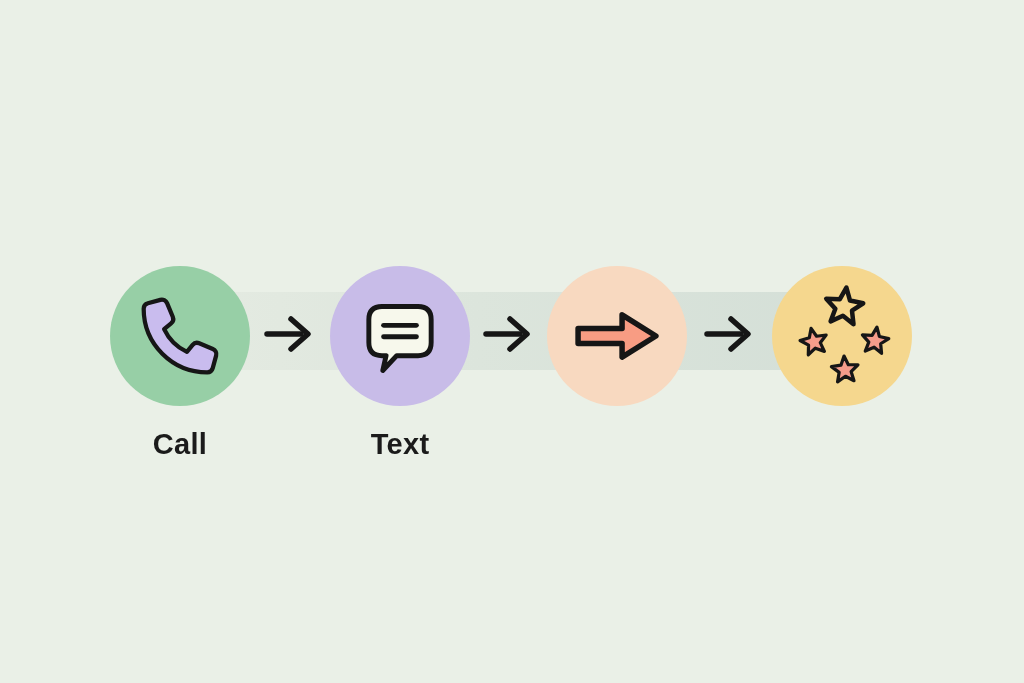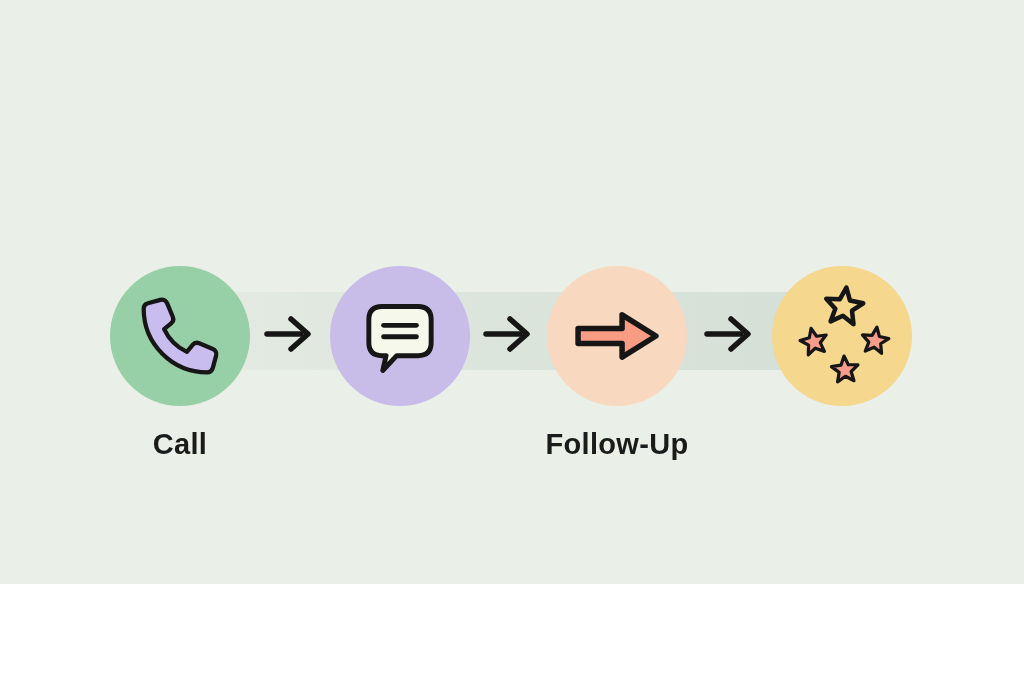--- a/index.html
+++ b/index.html
@@ -1,18 +1,18 @@
 <!DOCTYPE html>
 <html style="--background: #eaf0e7; --band-start: #e5ebe2; --band-end: #d4dfd7; --circle-call: #97cfa6; --circle-text: #c8bce8; --circle-followup: #f8d9c0; --circle-reviews: #f5d78e; --icon-phone-fill: #c9bcee; --icon-bubble-fill: #f7f8ec; --icon-arrow-fill: #f89c83; --icon-star-fill: #f59c8b; --icon-outline: #161616; --connector: #161616; --label-text: #1b1b1b;"><head>
 <meta charset="utf-8">
 <style>
   html,body{margin:0;padding:0;}
   .canvas{
     position:relative;
-    width:1024px;height:584px;
+    width:1024px;height:683px;
     background:var(--background,#eaf0e7);
     overflow:hidden;
     font-family:"Liberation Sans","DejaVu Sans",sans-serif;
   }
   .band{
     position:absolute;
     left:180px;top:292px;width:662px;height:78px;
     background:linear-gradient(90deg,var(--band-start,#e5ebe2) 0%,#dce5dc 45%,var(--band-end,#d4dfd7) 100%);
   }
   .circle{
@@ -61,32 +61,32 @@
     <polyline points="27,6 44,21 27,36" fill="none" stroke="var(--connector,#161616)" stroke-width="5.5" stroke-linecap="round" stroke-linejoin="round"></polyline>
   </svg>
 
   <div class="circle circle-text">
     <svg width="82" height="76" viewBox="0 0 100 92">
       <path d="M28 10 H72 Q88 10 88 26 V54 Q88 70 72 70 H46 L29 88 L33 70 H28 Q12 70 12 54 V26 Q12 10 28 10 Z" fill="var(--icon-bubble-fill,#f7f8ec)" stroke="var(--icon-outline,#161616)" stroke-width="6" stroke-linejoin="round"></path>
       <line x1="30" y1="33" x2="70" y2="33" stroke="var(--icon-outline,#161616)" stroke-width="6" stroke-linecap="round"></line>
       <line x1="30" y1="47" x2="70" y2="47" stroke="var(--icon-outline,#161616)" stroke-width="6" stroke-linecap="round"></line>
     </svg>
   </div>
+  <div class="label label-text">Text</div>
 
   <svg class="connector connector-2" viewBox="0 0 52 42">
     <line x1="3" y1="21" x2="37" y2="21" stroke="var(--connector,#161616)" stroke-width="5.5" stroke-linecap="round"></line>
     <polyline points="27,6 44,21 27,36" fill="none" stroke="var(--connector,#161616)" stroke-width="5.5" stroke-linecap="round" stroke-linejoin="round"></polyline>
   </svg>
 
   <div class="circle circle-followup">
     <svg width="88" height="56" viewBox="0 0 104 64">
       <polygon points="6,23 58,23 58,7 98,32 58,57 58,41 6,41" fill="var(--icon-arrow-fill,#f89c83)" stroke="var(--icon-outline,#161616)" stroke-width="6.5" stroke-linejoin="round"></polygon>
     </svg>
   </div>
-  <div class="label label-followup">Follow-Up</div>
 
   <svg class="connector connector-3" viewBox="0 0 52 42">
     <line x1="3" y1="21" x2="37" y2="21" stroke="var(--connector,#161616)" stroke-width="5.5" stroke-linecap="round"></line>
     <polyline points="27,6 44,21 27,36" fill="none" stroke="var(--connector,#161616)" stroke-width="5.5" stroke-linecap="round" stroke-linejoin="round"></polyline>
   </svg>
 
   <div class="circle circle-reviews">
     <svg width="140" height="140" viewBox="0 0 140 140">
       <defs>
         <path id="star" d="M0,-20 L5.29,-7.28 L19.02,-6.18 L8.56,2.78 L11.76,16.18 L0,9 L-11.76,16.18 L-8.56,2.78 L-19.02,-6.18 L-5.29,-7.28 Z"></path>

